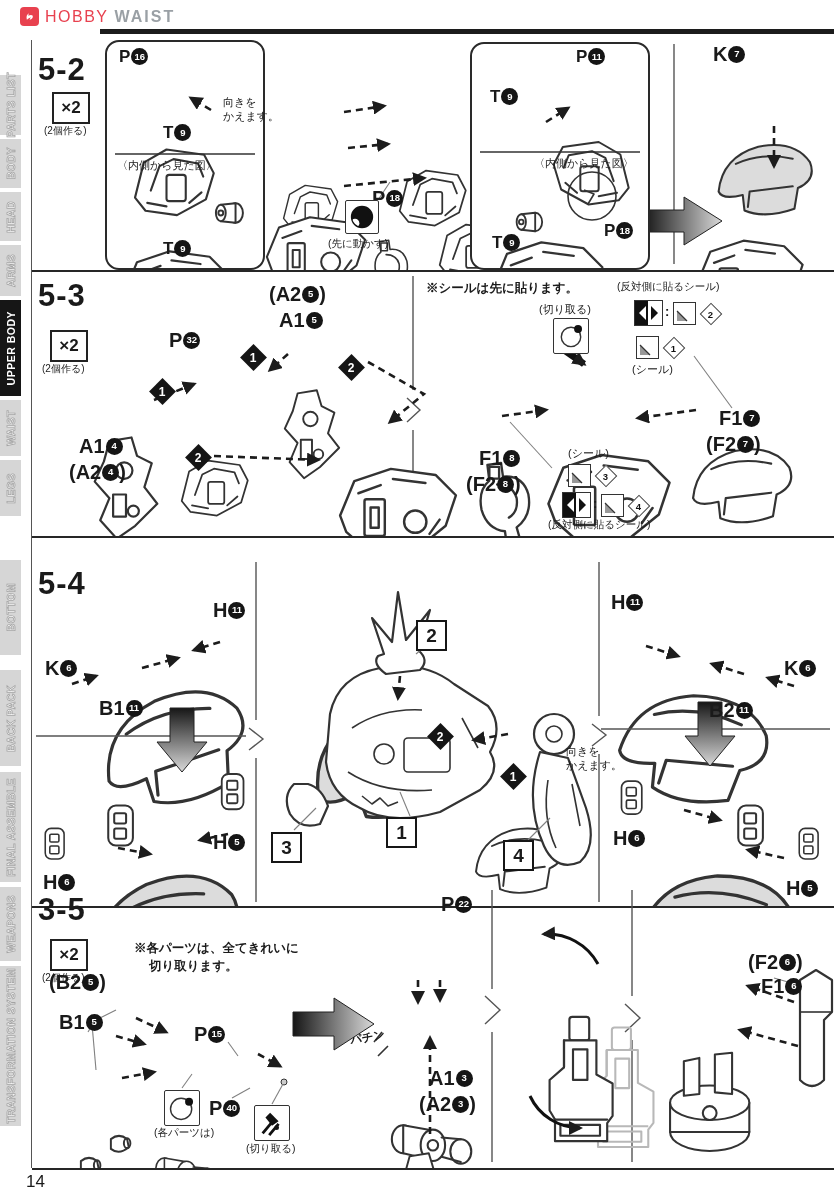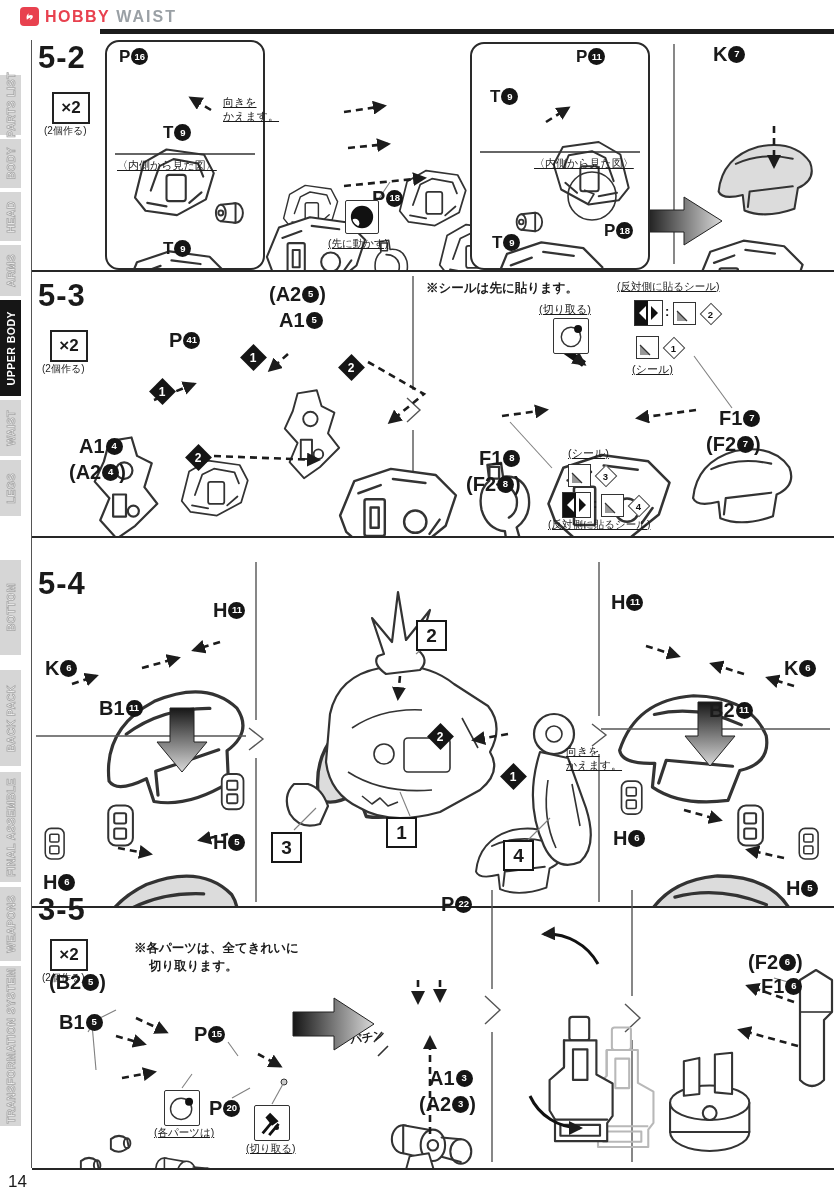--- a/index.html
+++ b/index.html
@@ -1,51 +1,51 @@
 <!DOCTYPE html>
 <html><head>
 <meta charset="utf-8">
 <style>
   html,body{margin:0;padding:0;background:#e9e9e9;font-family:"Liberation Sans",sans-serif;}
   .page{position:relative;width:834px;height:1200px;background:#ffffff;overflow:hidden;color:#1a1a1a;}
   
   .logo{position:absolute;left:20px;top:7px;display:flex;align-items:center;gap:6px;}
   .logoicon{width:19px;height:19px;background:#e8414f;border-radius:4px;display:flex;align-items:center;justify-content:center;}
-  .brand1{color:#e8414f;font-weight:bold;font-size:16px;letter-spacing:1.5px;}
+  .brand1{color:#e8414f;font-weight:normal;font-size:16px;letter-spacing:1.5px;}
   .brand2{color:#9aa0a5;font-weight:bold;font-size:16px;letter-spacing:2px;}
   .topbar{position:absolute;left:100px;top:29px;width:734px;height:5px;background:#1c1c1c;}
   
   .tab{position:absolute;left:0;width:21px;background:#d6d6d6;display:flex;align-items:center;justify-content:center;}
   .tab span{writing-mode:vertical-rl;transform:rotate(180deg);font-size:10.5px;font-weight:bold;letter-spacing:.5px;color:#fff;-webkit-text-stroke:.8px #a3a3a3;white-space:nowrap;}
   .tab.on{background:#161616;}
   .tab.on span{-webkit-text-stroke:0;color:#fff;}
   
   .vrule{position:absolute;left:31px;top:40px;height:1128px;width:0;border-left:1.6px solid #555;}
   .sec{position:absolute;left:32px;width:802px;border-bottom:2.4px solid #262626;}
   .ov{position:absolute;left:0;top:0;}
   .sectitle{position:absolute;font-size:31px;font-weight:bold;letter-spacing:1px;}
   .mult{position:absolute;width:34px;height:28px;border:2px solid #222;background:#fff;display:flex;align-items:center;justify-content:center;font-weight:bold;font-size:17px;}
   .mnote{position:absolute;font-size:10px;white-space:nowrap;}
-  .t{position:absolute;font-size:11px;white-space:nowrap;text-decoration:underline;}
+  .t{position:absolute;font-size:11px;white-space:nowrap;}
   .tb{position:absolute;font-size:12.5px;font-weight:bold;white-space:nowrap;}
   .pl{position:absolute;font-weight:bold;font-size:20px;white-space:nowrap;display:flex;align-items:center;line-height:1;}
   .pls{font-size:17px;}
   .cn{display:inline-flex;align-items:center;justify-content:center;min-width:17px;height:17px;border-radius:50%;background:#151515;color:#fff;font-weight:bold;font-size:9.5px;margin-left:1px;}
   .diaB{position:absolute;width:19px;height:19px;background:#151515;display:flex;align-items:center;justify-content:center;transform:rotate(45deg);}
   .diaB span{transform:rotate(-45deg);color:#fff;font-weight:bold;font-size:12px;}
   .diaW{position:absolute;width:14px;height:14px;background:#fff;border:1.6px solid #444;display:flex;align-items:center;justify-content:center;transform:rotate(45deg);}
   .diaW span{transform:rotate(-45deg);color:#111;font-weight:bold;font-size:9.5px;}
   .numbox{position:absolute;width:27px;height:27px;background:#fff;border:2.5px solid #161616;display:flex;align-items:center;justify-content:center;font-size:19px;font-weight:bold;}
   .rbox{position:absolute;border:2px solid #2a2a2a;border-radius:14px;background:#fff;}
   .iconbox{position:absolute;border:1.6px solid #333;background:#fff;border-radius:2px;display:flex;align-items:center;justify-content:center;}
   .sealic{position:absolute;width:21px;height:21px;border:1.6px solid #333;background:#fff;}
   .mirric{position:absolute;width:27px;height:24px;border:1.6px solid #333;background:#fff;}
   .colon{position:absolute;font-weight:bold;font-size:13px;}
   .snap{position:absolute;font-size:11.5px;font-weight:bold;transform:rotate(-10deg);}
-  .pagenum{position:absolute;left:8px;top:1172px;font-size:17px;text-align:center;}
+  .pagenum{position:absolute;left:26px;top:1172px;font-size:17px;text-align:center;}
   
   .d{fill:#fff;stroke:#333;stroke-width:2.4;stroke-linejoin:round;stroke-linecap:round;}
   .ds{fill:#dcdcdc;stroke:#333;stroke-width:2.4;stroke-linejoin:round;stroke-linecap:round;}
   .lnG{fill:none;stroke:#b8b8b8;stroke-width:2.4;stroke-linejoin:round;}
   .fw{fill:#fff;stroke:#333;stroke-width:2.2;stroke-linejoin:round;}
   .fn{fill:none;stroke:#333;stroke-width:1.6;stroke-linejoin:round;}
   .da{stroke:#1c1c1c;stroke-width:2.6;stroke-dasharray:7 5;fill:none;marker-end:url(#arrh);}
   .ld{stroke:#808080;stroke-width:1.1;fill:none;}
   .dv{stroke:#555;stroke-width:1.4;fill:none;}
 </style>
@@ -199,21 +199,21 @@
       <path class="da" d="M316,108 L356,104"></path>
       <path class="da" d="M312,146 L392,138"></path>
       <line class="ld" x1="346" y1="160" x2="358" y2="142"></line>
       <polygon points="612,170 652,170 652,157 690,181 652,205 652,192 612,192" fill="url(#gR)" stroke="#222" stroke-width="1"></polygon>
       <use href="#sy-shell" class="ds" x="678" y="24" width="112"></use>
       <path class="da" d="M742,86 L742,126"></path>
       <use href="#sy-plate2" class="d" x="658" y="124" width="120"></use>
       <use href="#sy-clip" class="d" x="762" y="158" width="44"></use>
     </svg>
 
-    <span class="sectitle" style="left:6px;top:0">5-2</span>
+    <span class="sectitle" style="left:6px;top:12px">5-2</span>
     <div class="mult" style="left:20px;top:52px">×2</div>
     <span class="mnote" style="left:12px;top:84px">(2個作る)</span>
 
     <div class="rbox" style="left:73px;top:0;width:156px;height:226px">
       <svg class="ov" width="156" height="226" viewBox="0 0 156 226">
         <use href="#sy-plate" class="d" x="14" y="26" width="105"></use>
         <use href="#sy-peg" class="d" x="104" y="58" width="36"></use>
         <path class="da" d="M104,68 L84,56"></path>
         <line x1="8" y1="112" x2="148" y2="112" stroke="#333" stroke-width="1.4"></line>
         <use href="#sy-plate2" class="d" x="10" y="134" width="118"></use>
@@ -313,21 +313,21 @@
         <span>(A2</span>
         <span class="cn">5</span>
         <span>)</span>
       </span>
     <span class="pl" style="left:247px;top:40px">
         <span>A1</span>
         <span class="cn">5</span>
       </span>
     <span class="pl" style="left:137px;top:60px">
         <span>P</span>
-        <span class="cn">41</span>
+        <span class="cn">32</span>
       </span>
     <span class="pl" style="left:47px;top:166px">
         <span>A1</span>
         <span class="cn">4</span>
       </span>
     <span class="pl" style="left:37px;top:192px">
         <span>(A2</span>
         <span class="cn">4</span>
         <span>)</span>
       </span>
@@ -620,21 +620,21 @@
     <span class="pl" style="left:27px;top:128px">
         <span>B1</span>
         <span class="cn">5</span>
       </span>
     <span class="pl" style="left:162px;top:140px">
         <span>P</span>
         <span class="cn">15</span>
       </span>
     <span class="pl" style="left:177px;top:214px">
         <span>P</span>
-        <span class="cn">20</span>
+        <span class="cn">40</span>
       </span>
 
     <div class="iconbox" style="left:132px;top:206px;width:34px;height:34px">
       <svg width="30" height="30" viewBox="0 0 34 34">
           <circle cx="16" cy="18" r="12" fill="none" stroke="#333" stroke-width="1.6"></circle>
           <circle cx="25" cy="10" r="4.5" fill="#111"></circle>
         </svg>
     </div>
     <span class="t" style="left:122px;top:242px;font-size:10.5px">(各パーツは)</span>
 

